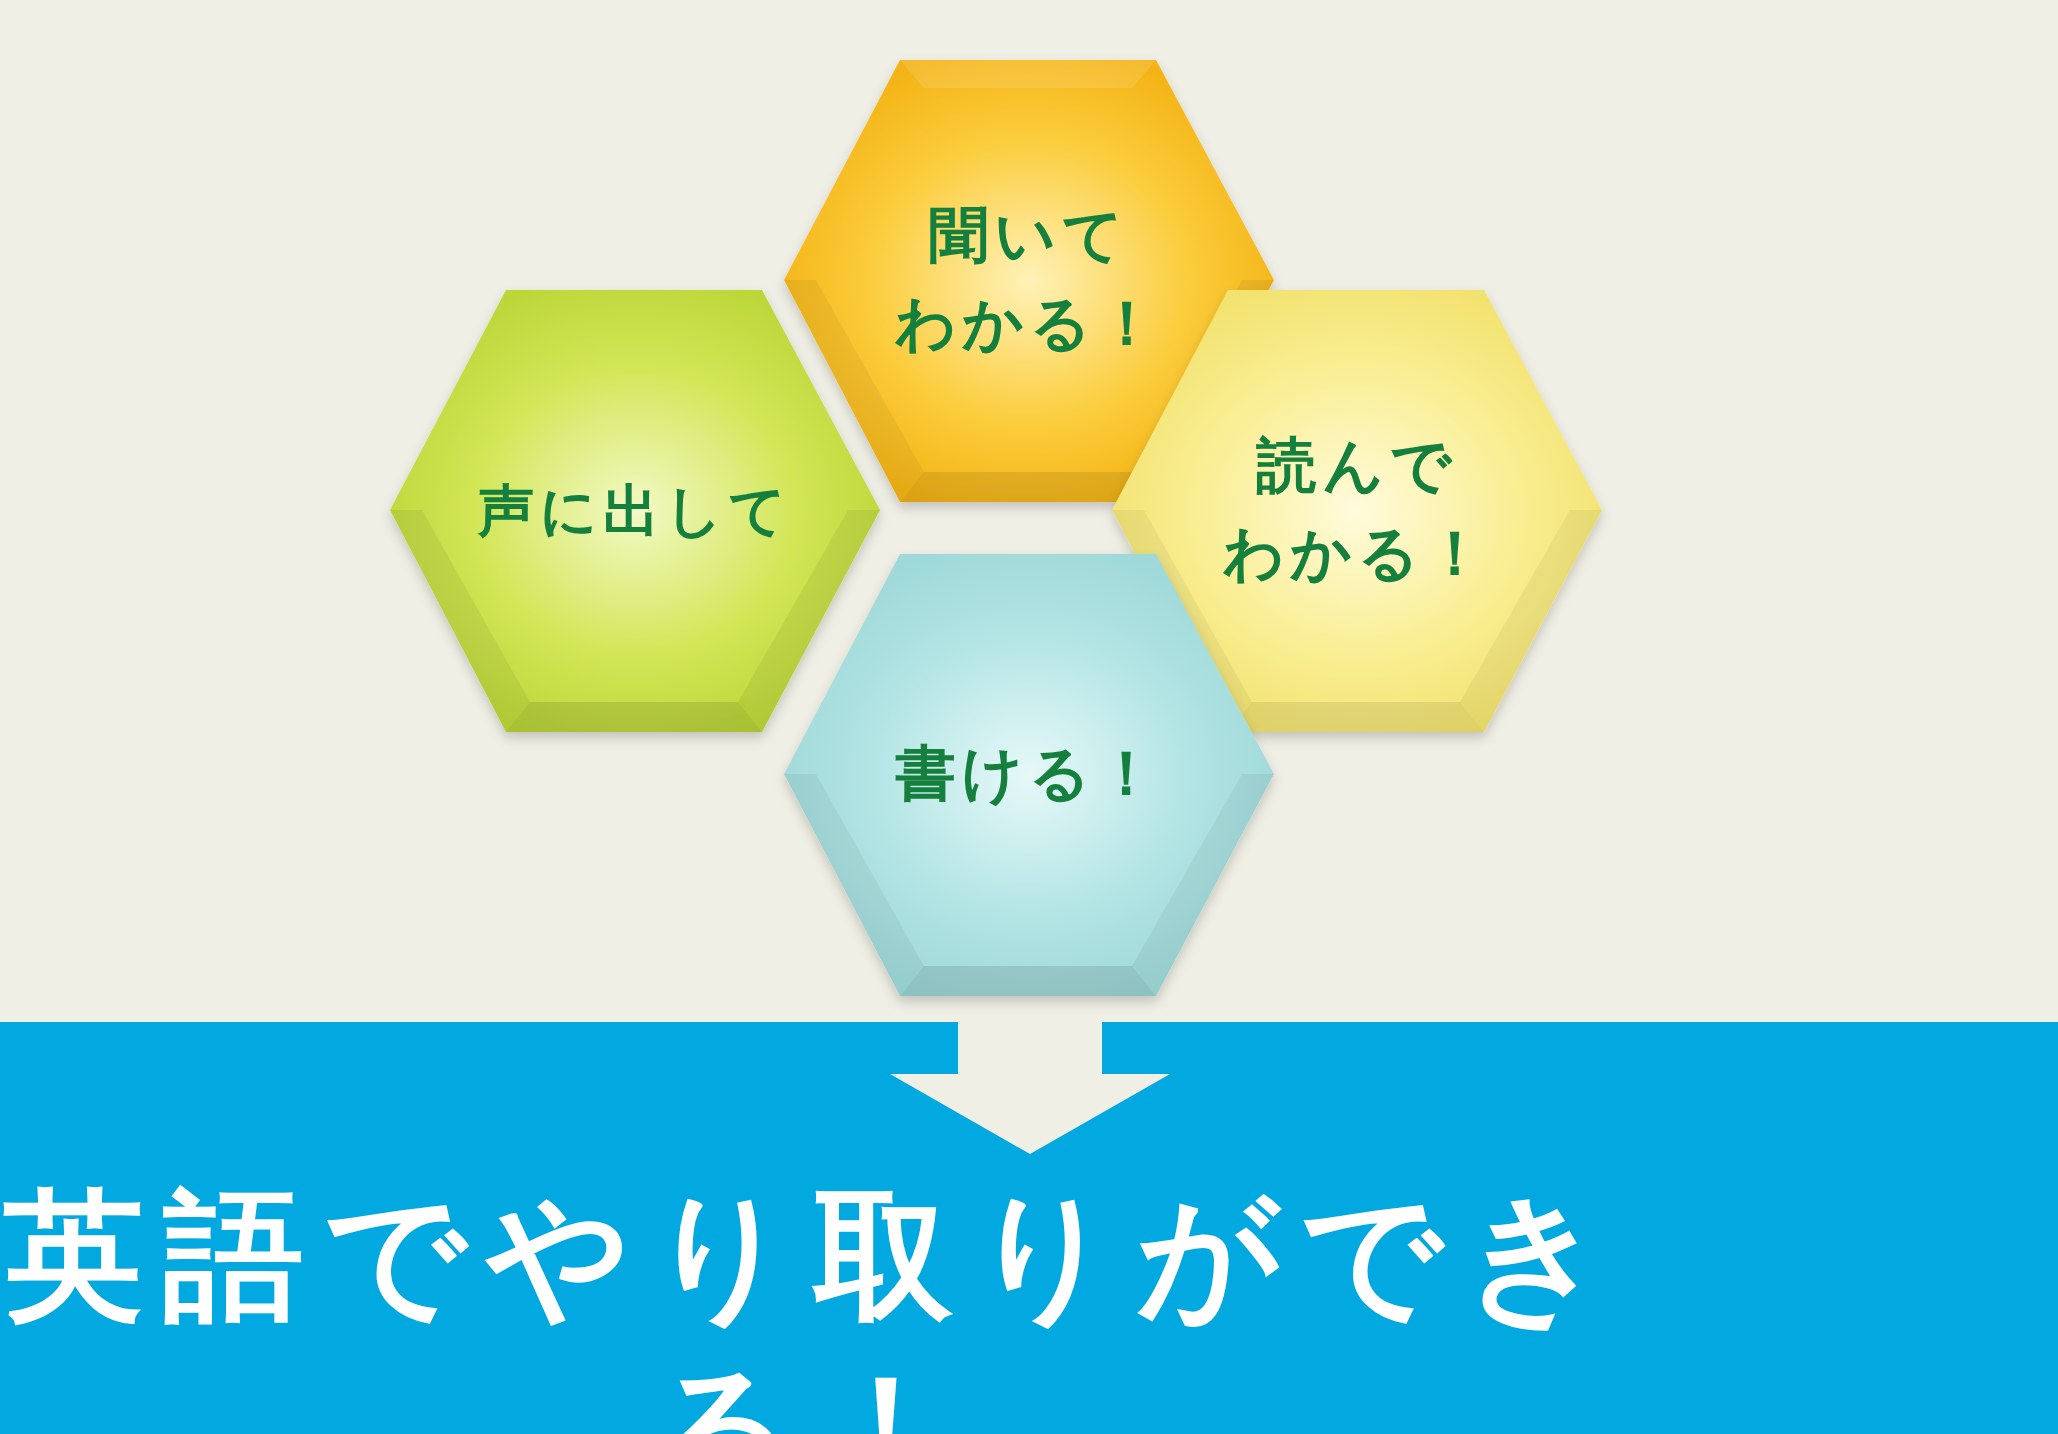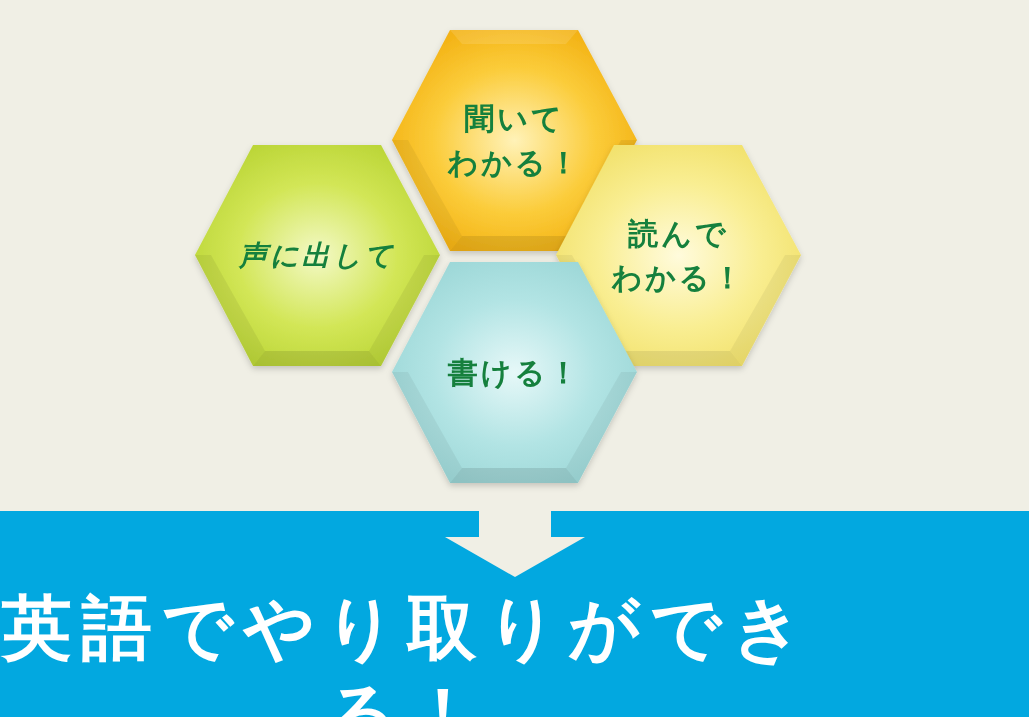--- a/index.html
+++ b/index.html
@@ -47,21 +47,21 @@
     <polygon points="0,110 58,221 70,206 16,110" fill="#000" opacity="0.05"></polygon>
     <polygon points="245,110 186,221 174,206 229,110" fill="#000" opacity="0.06"></polygon>
     <polygon points="58,221 186,221 174,206 70,206" fill="#000" opacity="0.09"></polygon>
   </svg>
   <div class="hex-label">
     <span>聞いて</span>
     <span>わかる！</span>
   </div>
 </div>
 
-<div class="hex-wrap" style="left:195px; top:145px;font-style:italic;">
+<div class="hex-wrap" style="left:195px; top:145px;">
   <svg viewBox="0 0 245 221">
     <defs>
       <radialGradient id="gSpeak" cx="50%" cy="50%" r="55%">
         <stop offset="0%" stop-color="#f3f9c6"></stop>
         <stop offset="60%" stop-color="#d2e656"></stop>
         <stop offset="100%" stop-color="#bcd638"></stop>
       </radialGradient>
     </defs>
     <polygon points="58,0 186,0 245,110 186,221 58,221 0,110" fill="url(#gSpeak)" filter="url(#sh)"></polygon>
     <polygon points="0,110 58,221 70,206 16,110" fill="#000" opacity="0.06"></polygon>
@@ -86,21 +86,21 @@
     <polygon points="0,110 58,221 70,206 16,110" fill="#000" opacity="0.05"></polygon>
     <polygon points="245,110 186,221 174,206 229,110" fill="#000" opacity="0.05"></polygon>
     <polygon points="58,221 186,221 174,206 70,206" fill="#000" opacity="0.08"></polygon>
   </svg>
   <div class="hex-label">
     <span>読んで</span>
     <span>わかる！</span>
   </div>
 </div>
 
-<div class="hex-wrap" style="left:392px; top:262px;">
+<div class="hex-wrap" style="left:392px; top:277px;">
   <svg viewBox="0 0 245 221">
     <defs>
       <radialGradient id="gWrite" cx="50%" cy="50%" r="55%">
         <stop offset="0%" stop-color="#e6f8f8"></stop>
         <stop offset="60%" stop-color="#b2e4e4"></stop>
         <stop offset="100%" stop-color="#9ed8d8"></stop>
       </radialGradient>
     </defs>
     <polygon points="58,0 186,0 245,110 186,221 58,221 0,110" fill="url(#gWrite)" filter="url(#sh)"></polygon>
     <polygon points="0,110 58,221 70,206 16,110" fill="#000" opacity="0.05"></polygon>

